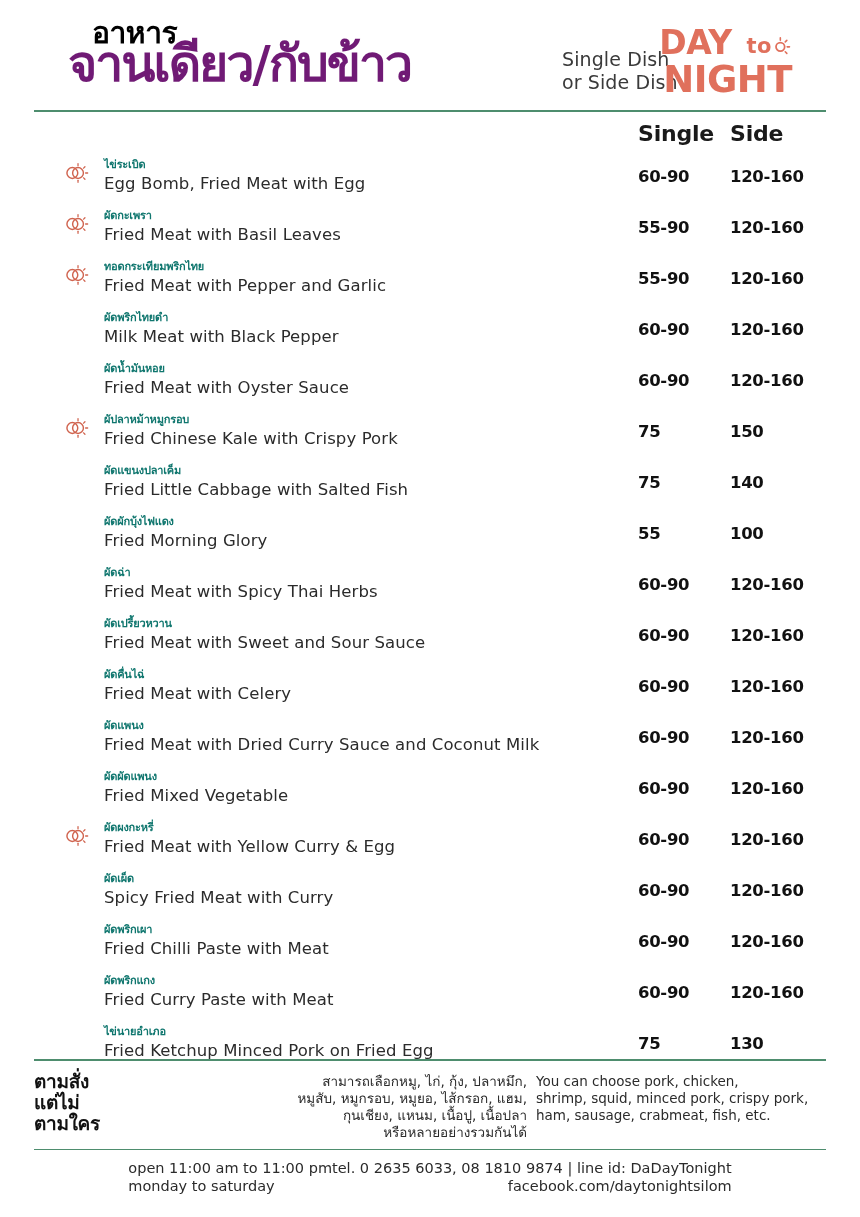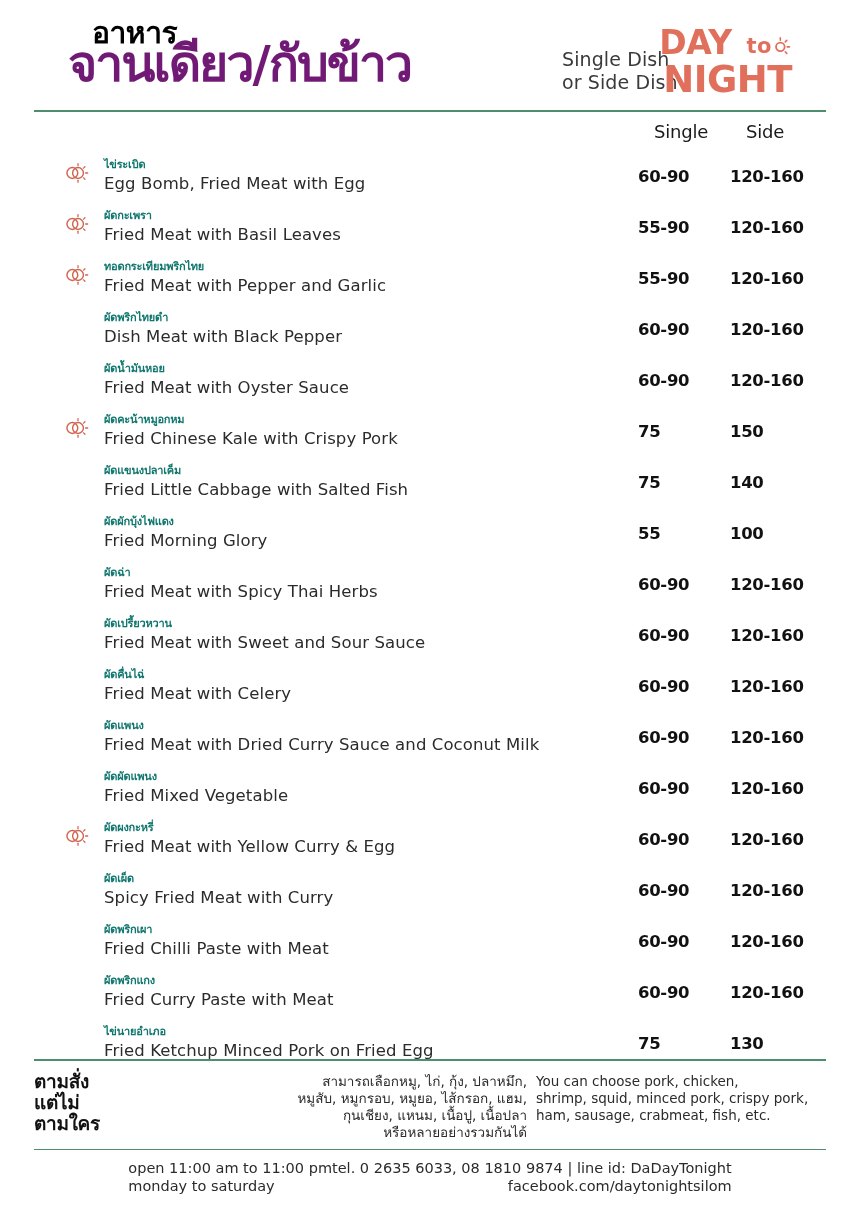--- a/index.html
+++ b/index.html
@@ -116,25 +116,24 @@
   .rule-green.thin { height: 1.5px; }
 
   
   .col-heads {
     position: relative;
     height: 28px;
     margin-top: 9px;
   }
   .col-head {
     position: absolute;
-    font-weight: 400;
-    font-size: 18px;
+    font-weight: 700;
+    font-size: 22px;
     color: #1a1a1a;
     letter-spacing: -0.2px;
-    margin-left: 16px;
   }
   .col-single { left: 604px; }
   .col-side   { left: 696px; }
 
   
   .menu {
     margin-top: 4px;
   }
   .menu-row {
     position: relative;
@@ -321,21 +320,21 @@
               <line x1="16.2" y1="24.0" x2="16.2" y2="21.7"></line>
             </g>
           </svg></span>
         <div class="name-thai">ทอดกระเทียมพริกไทย</div>
         <div class="name-en">Fried Meat with Pepper and Garlic</div>
         <div class="price price-single">55-90</div>
         <div class="price price-side">120-160</div>
       </div>
       <div class="menu-row">
         <div class="name-thai">ผัดพริกไทยดำ</div>
-        <div class="name-en">Dish Meat with Black Pepper</div>
+        <div class="name-en">Milk Meat with Black Pepper</div>
         <div class="price price-single">60-90</div>
         <div class="price price-side">120-160</div>
       </div>
       <div class="menu-row">
         <div class="name-thai">ผัดน้ำมันหอย</div>
         <div class="name-en">Fried Meat with Oyster Sauce</div>
         <div class="price price-single">60-90</div>
         <div class="price price-side">120-160</div>
       </div>
       <div class="menu-row">
@@ -343,21 +342,21 @@
             <circle cx="9.5" cy="13" r="6.4" fill="none" stroke="#d0644f" stroke-width="1.7"></circle>
             <circle cx="16.2" cy="13" r="6.4" fill="none" stroke="#d0644f" stroke-width="1.7"></circle>
             <g stroke="#d0644f" stroke-width="1.5" stroke-linecap="round">
               <line x1="16.2" y1="2.0" x2="16.2" y2="4.3"></line>
               <line x1="24.4" y1="5.6" x2="22.8" y2="7.3"></line>
               <line x1="27.6" y1="13" x2="25.2" y2="13"></line>
               <line x1="24.4" y1="20.4" x2="22.8" y2="18.7"></line>
               <line x1="16.2" y1="24.0" x2="16.2" y2="21.7"></line>
             </g>
           </svg></span>
-        <div class="name-thai">ผัดคะน้าหมูอกหม</div>
+        <div class="name-thai">ผัปลาหม้าหมูกรอบ</div>
         <div class="name-en">Fried Chinese Kale with Crispy Pork</div>
         <div class="price price-single">75</div>
         <div class="price price-side">150</div>
       </div>
       <div class="menu-row">
         <div class="name-thai">ผัดแขนงปลาเค็ม</div>
         <div class="name-en">Fried Little Cabbage with Salted Fish</div>
         <div class="price price-single">75</div>
         <div class="price price-side">140</div>
       </div>

